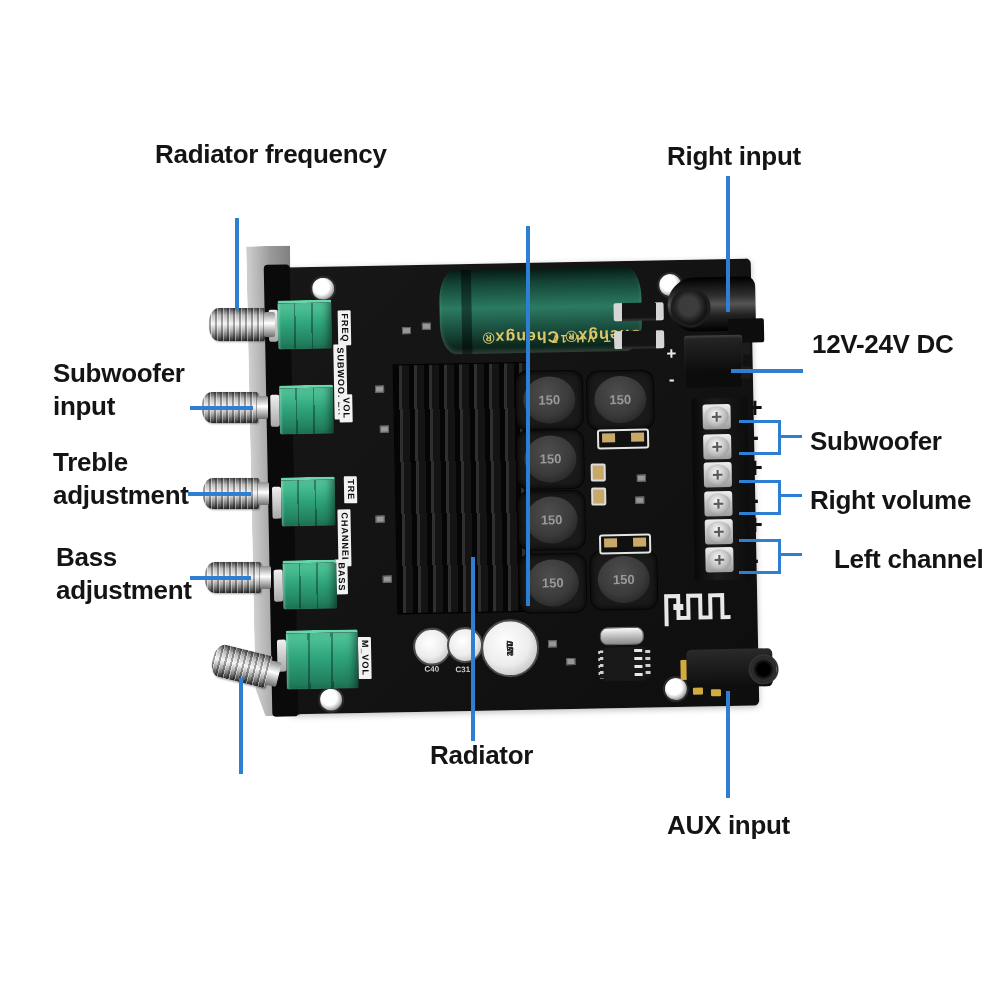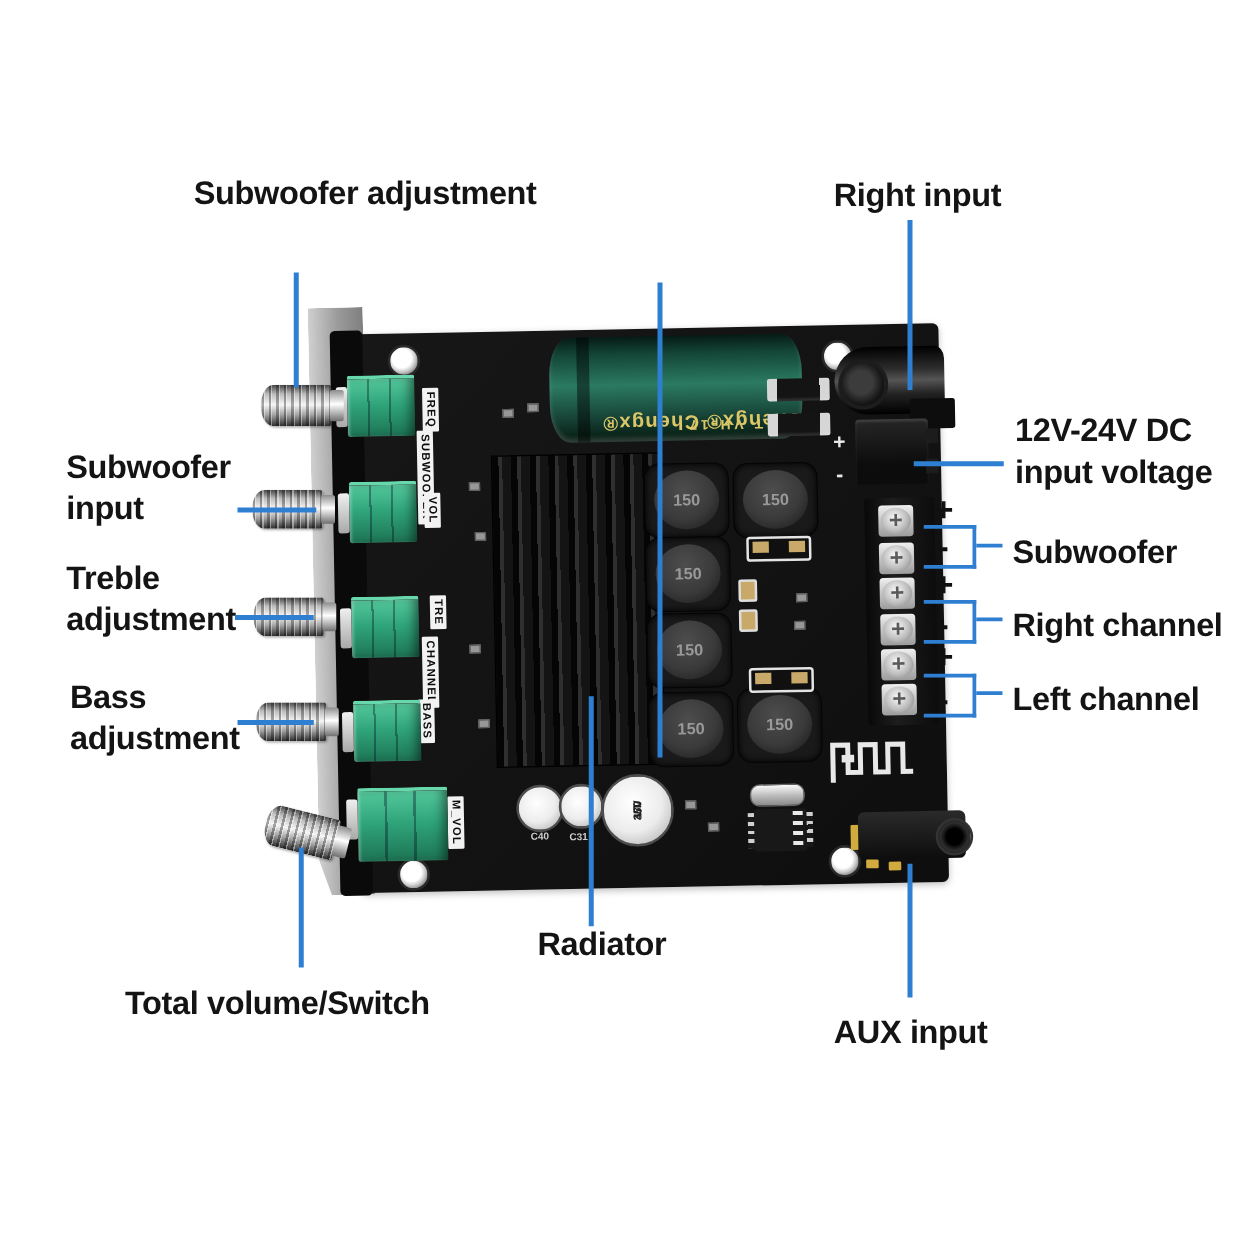--- a/index.html
+++ b/index.html
@@ -274,39 +274,37 @@
   <div class="cl b" style="left:781px;top:553px;width:21px;"></div>
 
   <div class="sign" style="left:747px;top:395px;">+</div>
   <div class="sign" style="left:750px;top:424px;">-</div>
   <div class="sign" style="left:747px;top:455px;">+</div>
   <div class="sign" style="left:750px;top:487px;">-</div>
   <div class="sign" style="left:747px;top:512px;">+</div>
   <div class="sign" style="left:750px;top:547px;">-</div>
 
   <div class="lbl" style="left:155px;top:138px;">
-    <div>Subwoofer adjustment</div>
+    <div>Radiator frequency</div>
   </div>
   <div class="lbl" style="left:667px;top:140px;">Right input</div>
   <div class="lbl" style="left:812px;top:328px;">
     <div>12V-24V DC</div>
-    <div>input voltage</div>
   </div>
   <div class="lbl" style="left:810px;top:425px;">Subwoofer</div>
-  <div class="lbl" style="left:810px;top:484px;">Right channel</div>
-  <div class="lbl" style="left:810px;top:543px;text-align:center;">Left channel</div>
+  <div class="lbl" style="left:810px;top:484px;">Right volume</div>
+  <div class="lbl" style="left:834px;top:543px;text-align:center;">Left channel</div>
   <div class="lbl" style="left:53px;top:357px;">
     <div>Subwoofer</div>
     <div>input</div>
   </div>
   <div class="lbl" style="left:53px;top:446px;">
     <div>Treble</div>
     <div>adjustment</div>
   </div>
   <div class="lbl" style="left:56px;top:541px;">
     <div>Bass</div>
     <div>adjustment</div>
   </div>
-  <div class="lbl" style="left:100px;top:786px;">Total volume/Switch</div>
   <div class="lbl" style="left:430px;top:739px;">Radiator</div>
   <div class="lbl" style="left:667px;top:809px;">AUX input</div>
 
 </div>
 
 </body></html>

